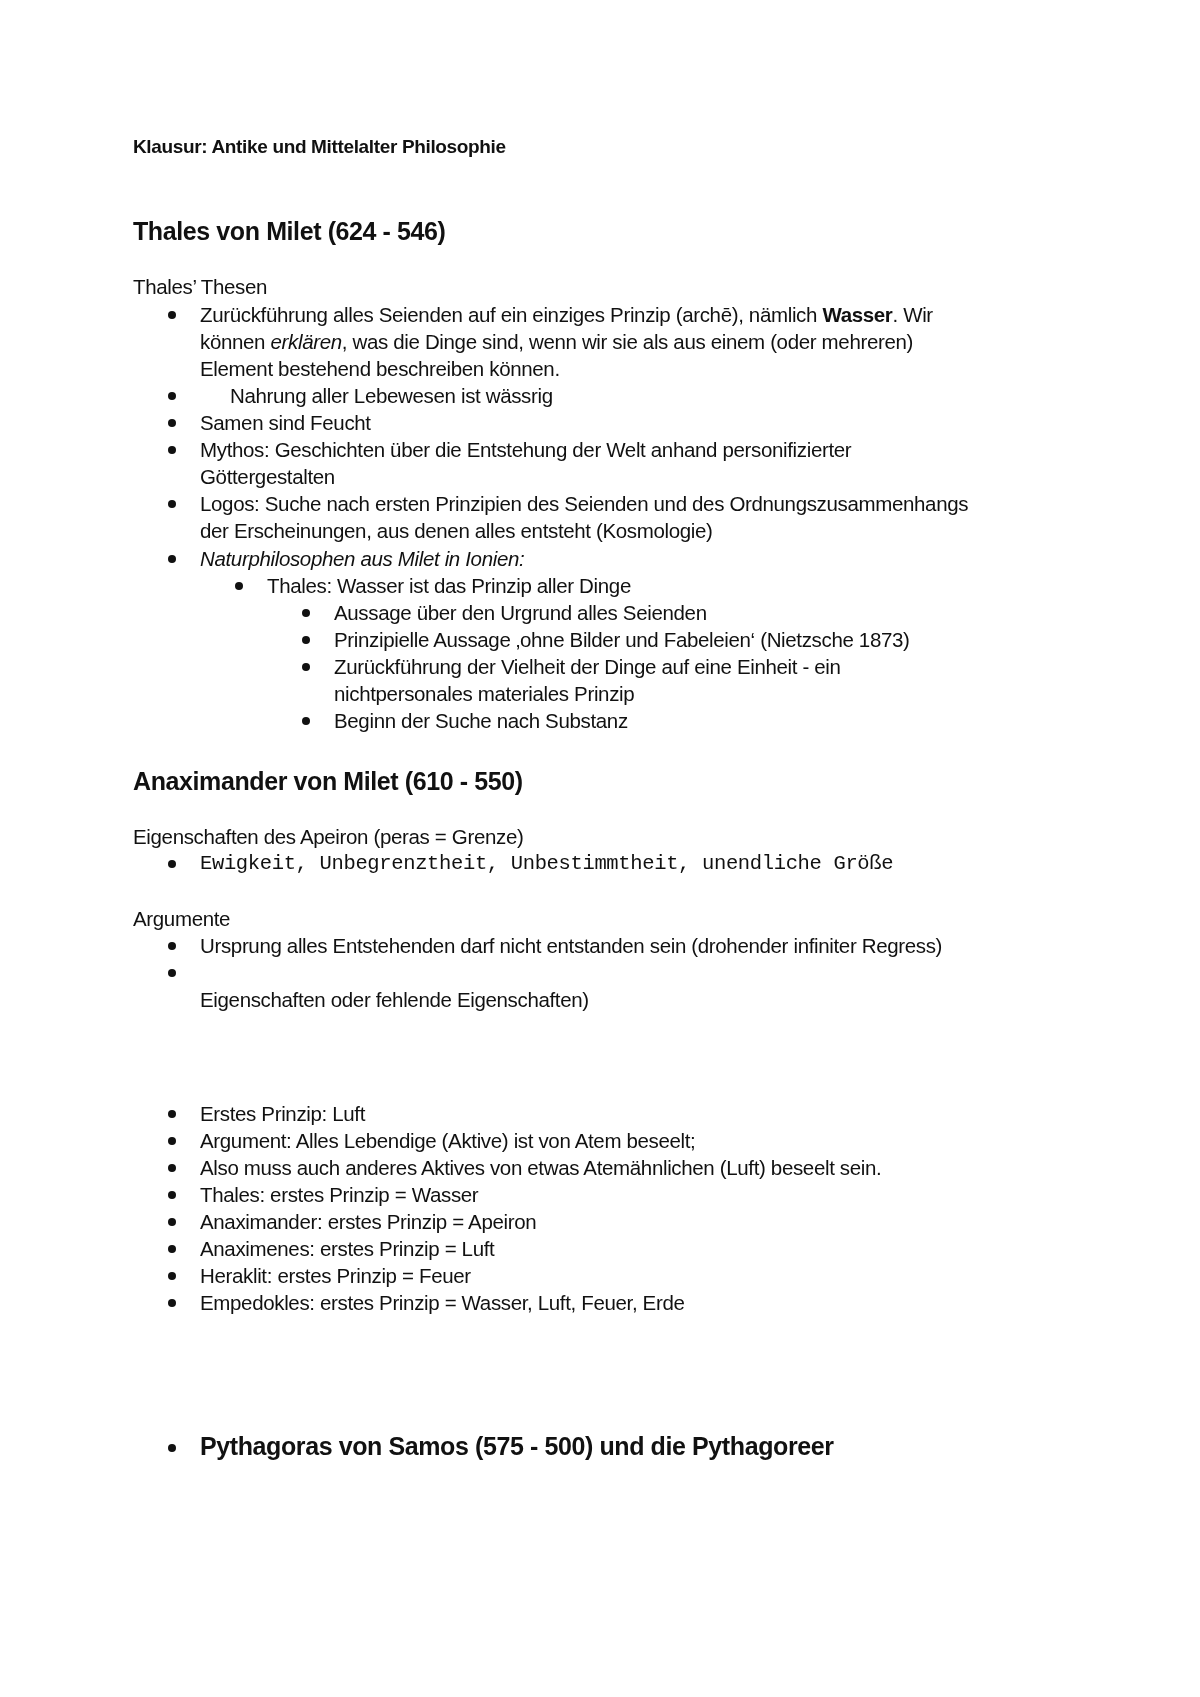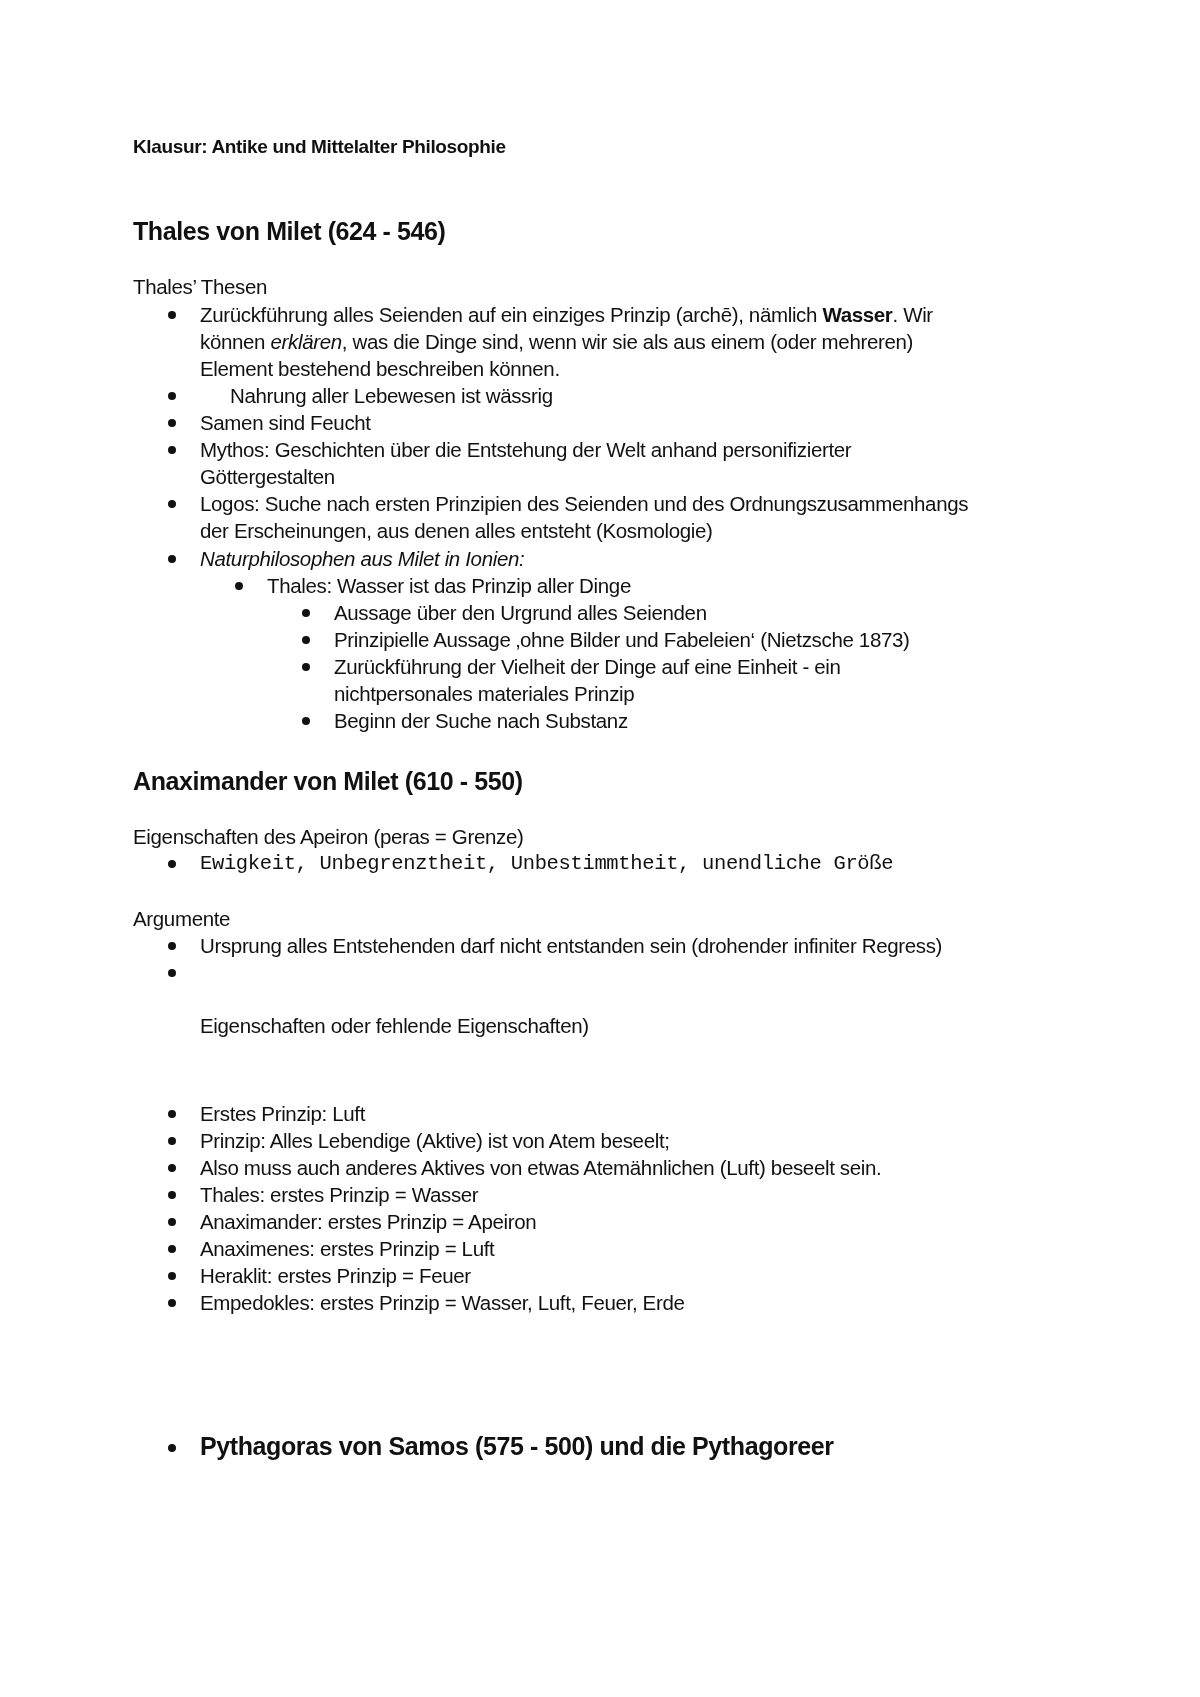--- a/index.html
+++ b/index.html
@@ -67,27 +67,27 @@
 
   <div class="t h" style="left:133px; top:765px;">Anaximander von Milet (610 - 550)</div>
   <div class="t" style="left:133px; top:823px;">Eigenschaften des Apeiron (peras = Grenze)</div>
   <span class="bul" style="left:168px; top:860px;"></span>
   <div class="t" style="left:200px; top:850px;font-family:Liberation Mono, monospace;">Ewigkeit, Unbegrenztheit, Unbestimmtheit, unendliche Größe</div>
 
   <div class="t" style="left:133px; top:905px;">Argumente</div>
   <span class="bul" style="left:168px; top:942px;"></span>
   <div class="t" style="left:200px; top:932px;">Ursprung alles Entstehenden darf nicht entstanden sein (drohender infiniter Regress)</div>
   <span class="bul" style="left:168px; top:969px;"></span>
-  <div class="t" style="left:200px; top:986px;margin-top:26px;">Eigenschaften oder fehlende Eigenschaften)</div>
+  <div class="t" style="left:200px; top:986px;">Eigenschaften oder fehlende Eigenschaften)</div>
 
   <div>
     <span class="bul" style="left:168px; top:1110px;"></span>
     <div class="t" style="left:200px; top:1100px;">Erstes Prinzip: Luft</div>
     <span class="bul" style="left:168px; top:1137px;"></span>
-    <div class="t" style="left:200px; top:1127px;">Prinzip: Alles Lebendige (Aktive) ist von Atem beseelt;</div>
+    <div class="t" style="left:200px; top:1127px;">Argument: Alles Lebendige (Aktive) ist von Atem beseelt;</div>
     <span class="bul" style="left:168px; top:1164px;"></span>
     <div class="t" style="left:200px; top:1154px;">Also muss auch anderes Aktives von etwas Atemähnlichen (Luft) beseelt sein.</div>
     <span class="bul" style="left:168px; top:1191px;"></span>
     <div class="t" style="left:200px; top:1181px;">Thales: erstes Prinzip = Wasser</div>
     <span class="bul" style="left:168px; top:1218px;"></span>
     <div class="t" style="left:200px; top:1208px;">Anaximander: erstes Prinzip = Apeiron</div>
     <span class="bul" style="left:168px; top:1245px;"></span>
     <div class="t" style="left:200px; top:1235px;">Anaximenes: erstes Prinzip = Luft</div>
     <span class="bul" style="left:168px; top:1272px;"></span>
     <div class="t" style="left:200px; top:1262px;">Heraklit: erstes Prinzip = Feuer</div>

